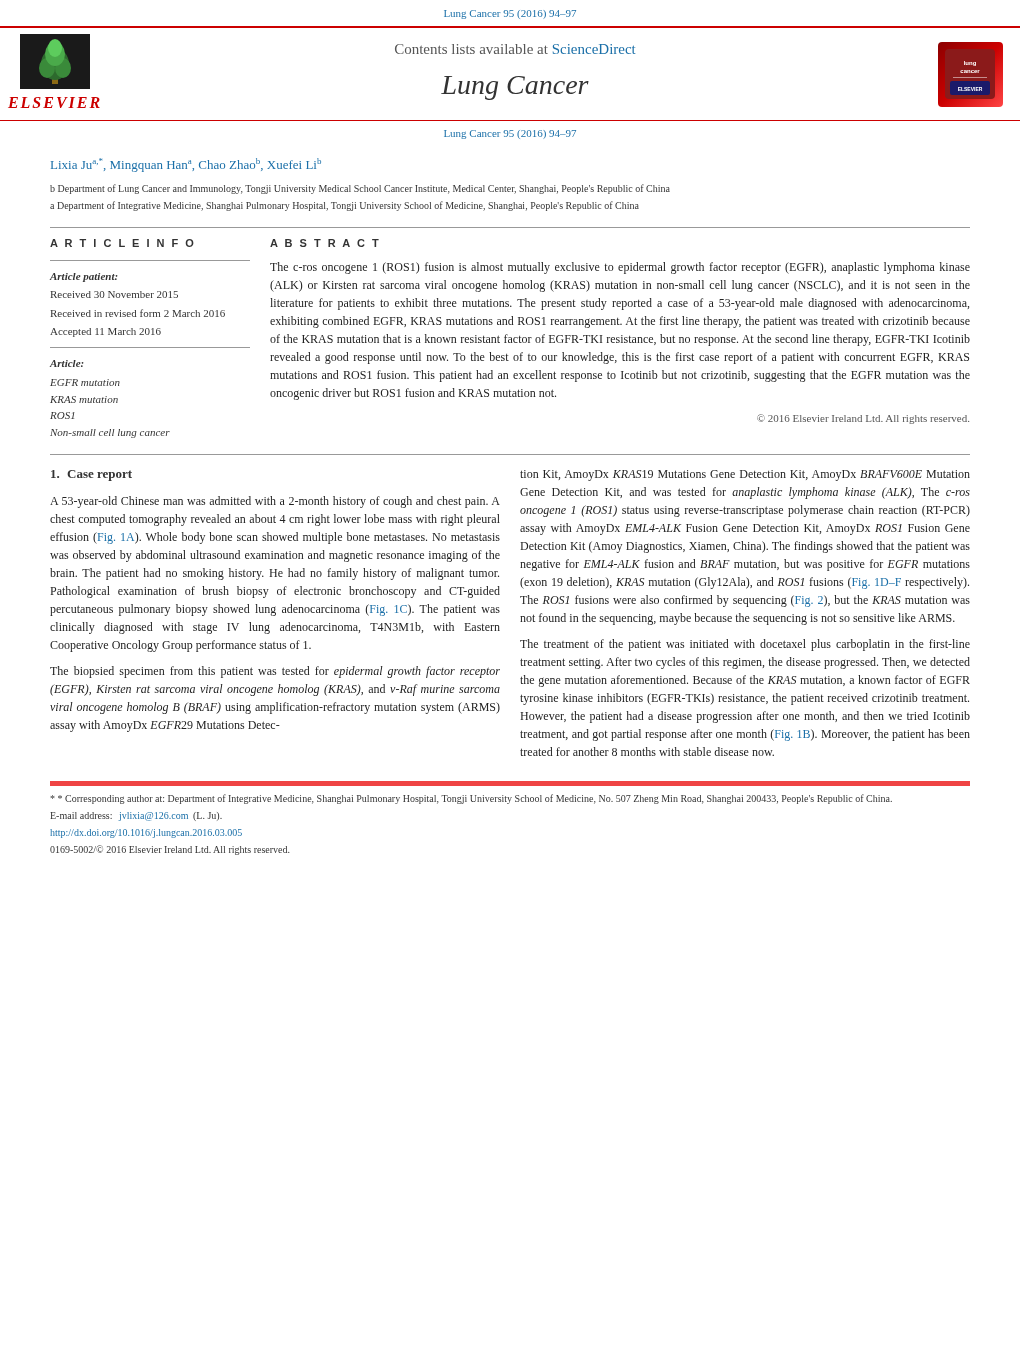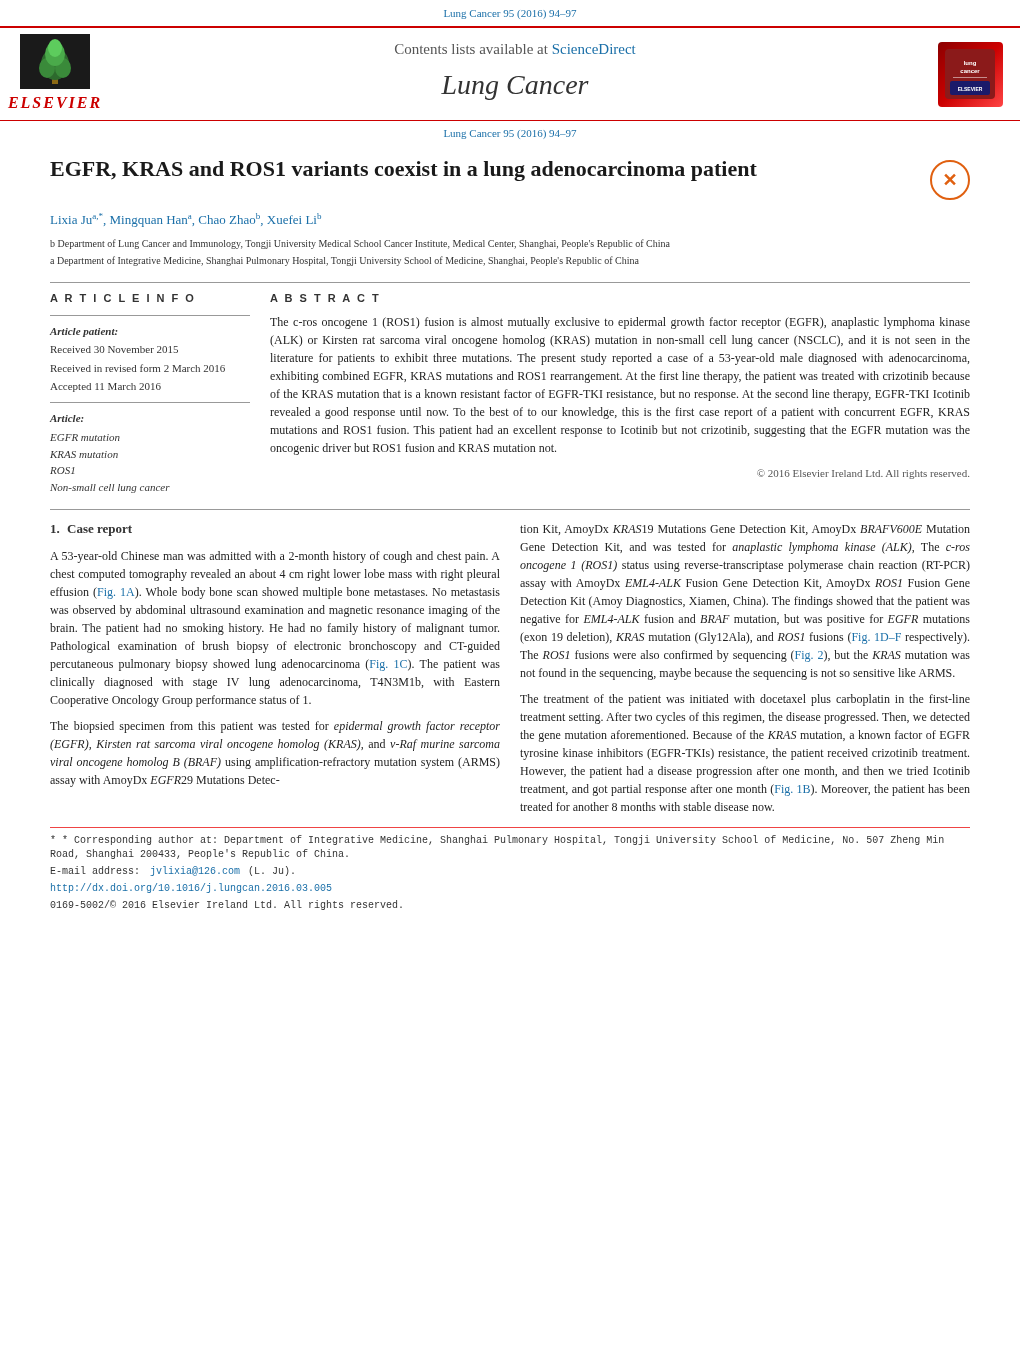--- a/index.html
+++ b/index.html
@@ -267,26 +267,25 @@
     .body-text .link {
       color: #1a6fa8;
       text-decoration: none;
     }
     .body-text em {
       font-style: italic;
     }
 
     
     .footnote-section {
-      border-top: 1px solid #ef4444;
-      margin-top: 3px;
+      border-top: 5px solid #ef4444;
+      margin-top: 12px;
       padding-top: 6px;
       font-size: 10px;
       color: #333;
-      font-family: Liberation Mono, monospace;
     }
     .footnote-section p {
       margin-bottom: 3px;
       line-height: 1.4;
     }
     .footnote-section .doi-link {
       color: #1a6fa8;
     }
 
     
@@ -342,26 +341,20 @@
     </div>
   </div>
 </div>
 
 <div class="article-info-bar">
   <span style="color:#1a6fa8;">Lung Cancer 95 (2016) 94–97</span>
 </div>
 
 <div class="main-content">
 
-  <div class="title-row">
-    <h1 class="article-title">EGFR, KRAS and ROS1 variants coexist in a lung adenocarcinoma patient</h1>
-    <div class="crossmark">
-      <span class="crossmark-inner">✕</span>
-    </div>
-  </div>
 
   <div class="authors">
     <span>Lixia Ju<sup>a,*</sup>, Mingquan Han<sup>a</sup>, Chao Zhao<sup>b</sup>, Xuefei Li<sup>b</sup></span>
   </div>
 
   <div class="affiliations">
     <p>b Department of Lung Cancer and Immunology, Tongji University Medical School Cancer Institute, Medical Center, Shanghai, People's Republic of China</p>
     <p>a Department of Integrative Medicine, Shanghai Pulmonary Hospital, Tongji University School of Medicine, Shanghai, People's Republic of China</p>
   </div>
 

